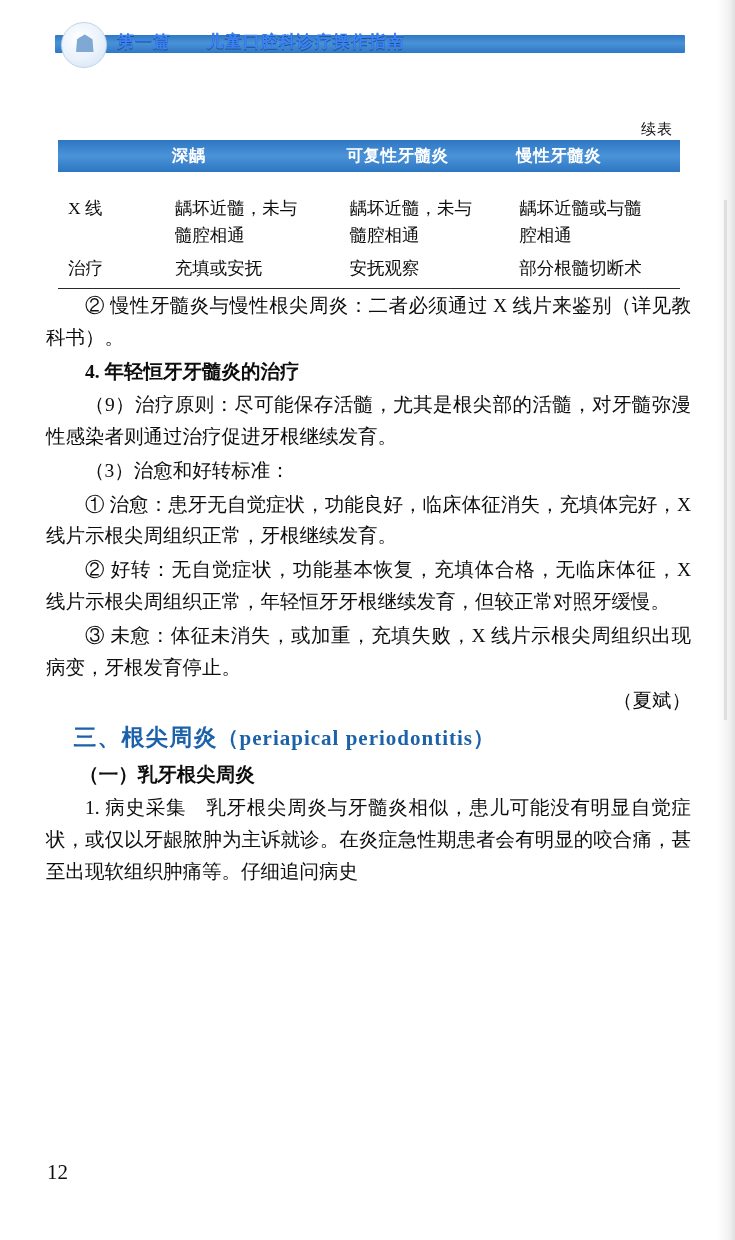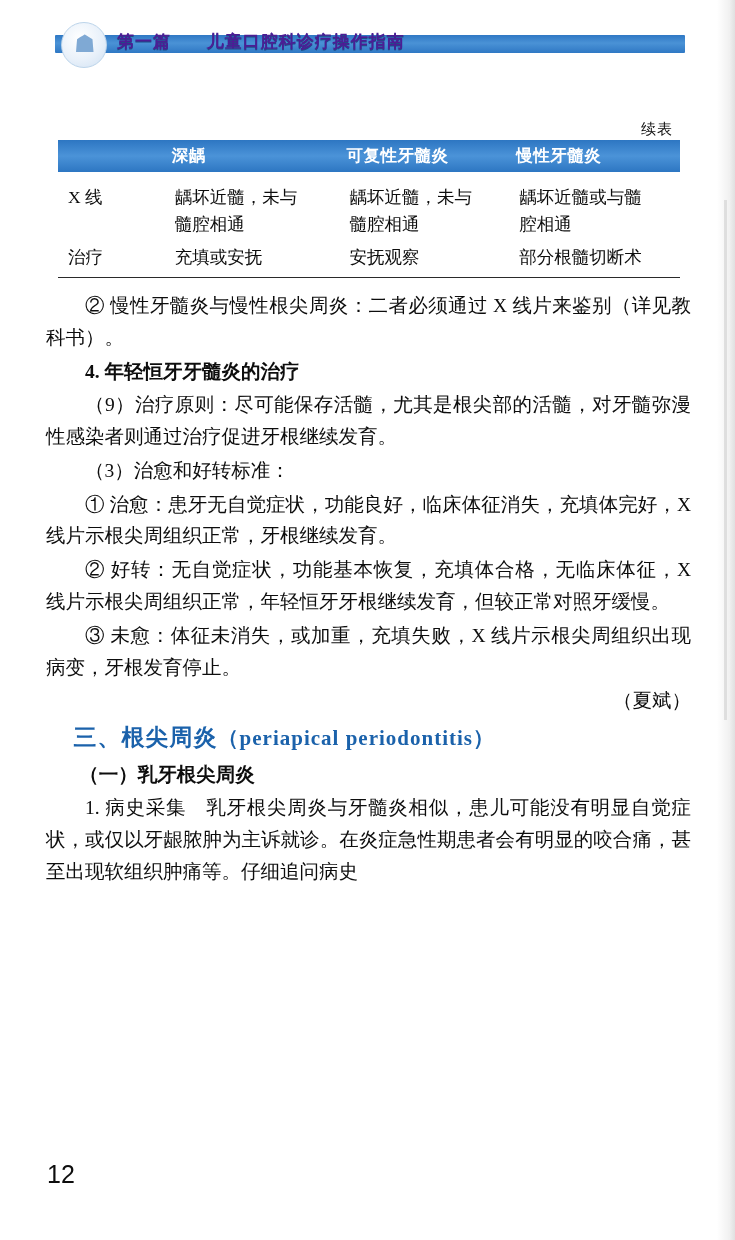--- a/index.html
+++ b/index.html
@@ -51,21 +51,21 @@
     color: #7fa9d4;
     font-family: "DejaVu Sans", sans-serif;
   }
   .header-text {
     position: absolute;
     top: 8px;
     left: 62px;
     font-size: 17px;
     font-weight: bold;
     letter-spacing: 1px;
-    color: #4c1d95;
+    color: #3b82f6;
     text-shadow: 0 1px 0 #1c4f86;
     font-family: "DejaVu Sans", "Liberation Sans", sans-serif;
     white-space: nowrap;
   }
   .header-text .seg-sep {
     display: inline-block;
     width: 22px;
   }
 
   
@@ -100,21 +100,21 @@
   .tbl th.col0 { width: 112px; }
   .tbl th.col1 { width: 175px; }
   .tbl th.col2 { width: 170px; }
   .tbl th.col3 { width: 165px; }
   .tbl td {
     vertical-align: top;
     padding: 4px 2px 2px 4px;
     line-height: 1.55;
     border: none;
   }
-  .tbl tr.row-x td { padding-top: 12px; }
+  .tbl tr.row-x td { padding-top: 23px; }
   .tbl tr.row-last td {
     border-bottom: 1.6px solid #2a2a2a;
     padding-bottom: 6px;
   }
   .tbl td.c0 { padding-left: 10px; }
   .cellwrap { display: block; }
 
   
   .body-text {
     position: absolute;
@@ -158,22 +158,22 @@
     font-size: 19.5px;
     text-indent: 1.7em;
     font-family: "DejaVu Sans", "Liberation Sans", sans-serif;
   }
 
   
   .page-num {
     position: absolute;
     left: 47px;
     top: 1160px;
-    font-size: 25px;
-    font-family: Liberation Sans, sans-serif;
+    font-size: 21px;
+    font-family: Liberation Serif, serif;
   }
 
   
   .edge-shade {
     position: absolute;
     top: 0;
     right: 0;
     width: 18px;
     height: 1240px;
     background: linear-gradient(to right, rgba(0,0,0,0.0) 0%, rgba(0,0,0,0.06) 70%, rgba(0,0,0,0.12) 100%);

